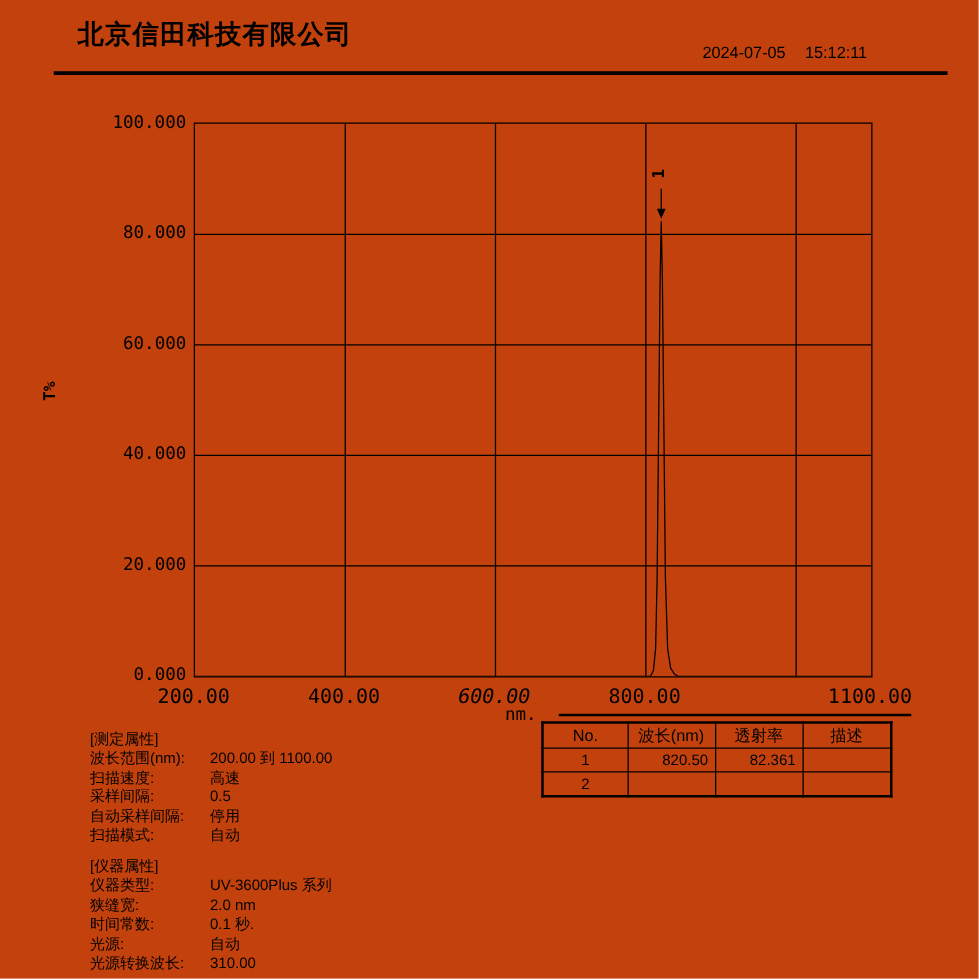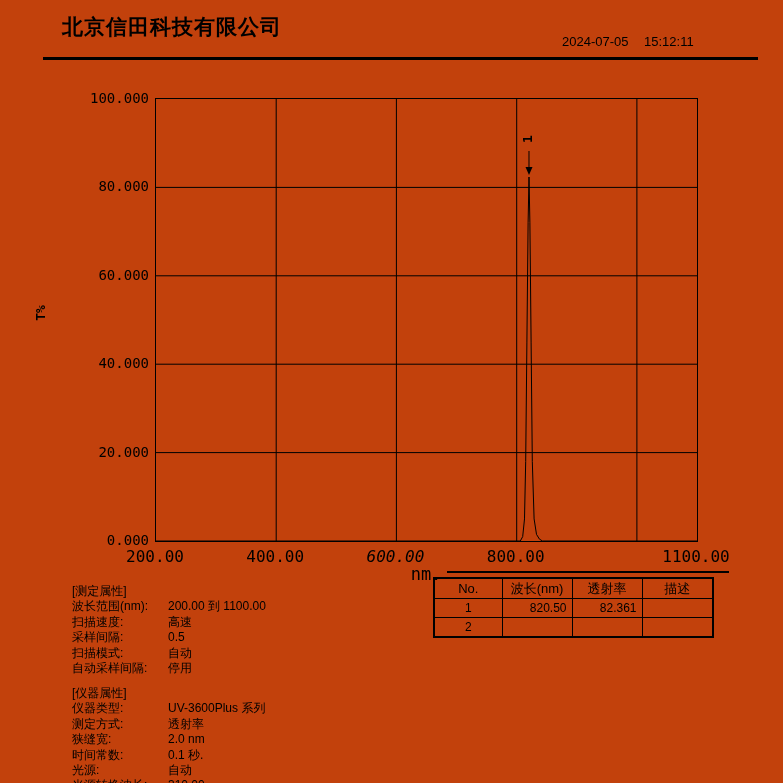--- a/index.html
+++ b/index.html
@@ -7,22 +7,22 @@
         color:#000;font-family:"Liberation Sans","DejaVu Sans",sans-serif;}
   .company{position:absolute;left:62px;top:13px;font-size:21px;font-weight:bold;letter-spacing:1px;}
   .date{position:absolute;left:562px;top:34px;font-size:13px;}
   .time{position:absolute;left:644px;top:34px;font-size:13px;}
   .header-rule{position:absolute;left:43px;top:57px;width:715px;height:3px;background:#000;}
 
   .plotbox{position:absolute;left:155px;top:98px;width:541px;height:442px;border:1px solid #000;}
   .plotbox svg{display:block;}
   .ylabel{position:absolute;left:24px;top:296px;width:34px;height:34px;text-align:center;line-height:34px;
           font-family:"DejaVu Sans Mono",monospace;font-size:13px;font-weight:bold;transform:rotate(-90deg);}
-  .xlabel{position:absolute;left:404px;top:564px;width:44px;text-align:center;
-          font-family:"DejaVu Sans Mono",monospace;font-size:17px;}
+  .xlabel{position:absolute;left:404px;top:564px;width:44px;text-align:left;
+          font-family:"DejaVu Sans Mono",monospace;font-size:14px;}
   .xtick{position:absolute;top:547px;width:90px;text-align:center;
          font-family:"DejaVu Sans Mono",monospace;font-size:16px;}
   .ytick{position:absolute;left:77px;width:72px;text-align:right;
          font-family:"DejaVu Sans Mono",monospace;font-size:14px;}
   .mlabel{position:absolute;width:18px;height:18px;text-align:center;line-height:18px;
           font-family:"DejaVu Sans Mono",monospace;font-size:13px;font-weight:bold;transform:rotate(-90deg);}
 
   .table-rule{position:absolute;left:447px;top:571px;width:282px;height:2px;background:#000;}
   table.results{position:absolute;left:433px;top:577px;border-collapse:collapse;border:2px solid #000;
                 font-size:12px;table-layout:fixed;}
@@ -94,28 +94,27 @@
         <td></td>
       </tr>
     </tbody>
   </table>
 
   <div class="props props1">
     <div>[测定属性]</div>
     <div><span class="plabel">波长范围(nm):</span><span>200.00 到 1100.00</span></div>
     <div><span class="plabel">扫描速度:</span><span>高速</span></div>
     <div><span class="plabel">采样间隔:</span><span>0.5</span></div>
+    <div><span class="plabel">自动采样间隔:</span><span>停用</span></div>
     <div><span class="plabel">扫描模式:</span><span>自动</span></div>
-    <div><span class="plabel">自动采样间隔:</span><span>停用</span></div>
   </div>
 
   <div class="props props2">
     <div>[仪器属性]</div>
     <div><span class="plabel">仪器类型:</span><span>UV-3600Plus 系列</span></div>
-    <div><span class="plabel">测定方式:</span><span>透射率</span></div>
     <div><span class="plabel">狭缝宽:</span><span>2.0 nm</span></div>
     <div><span class="plabel">时间常数:</span><span>0.1 秒.</span></div>
     <div><span class="plabel">光源:</span><span>自动</span></div>
     <div><span class="plabel">光源转换波长:</span><span>310.00</span></div>
   </div>
 
 <div class="xtick" style="left: 110px;">200.00</div>
     <div class="xtick" style="left: 230.222px;">400.00</div>
     <div class="xtick" style="left: 350.444px; font-style: italic;">600.00</div>
     <div class="xtick" style="left: 470.667px;">800.00</div>

